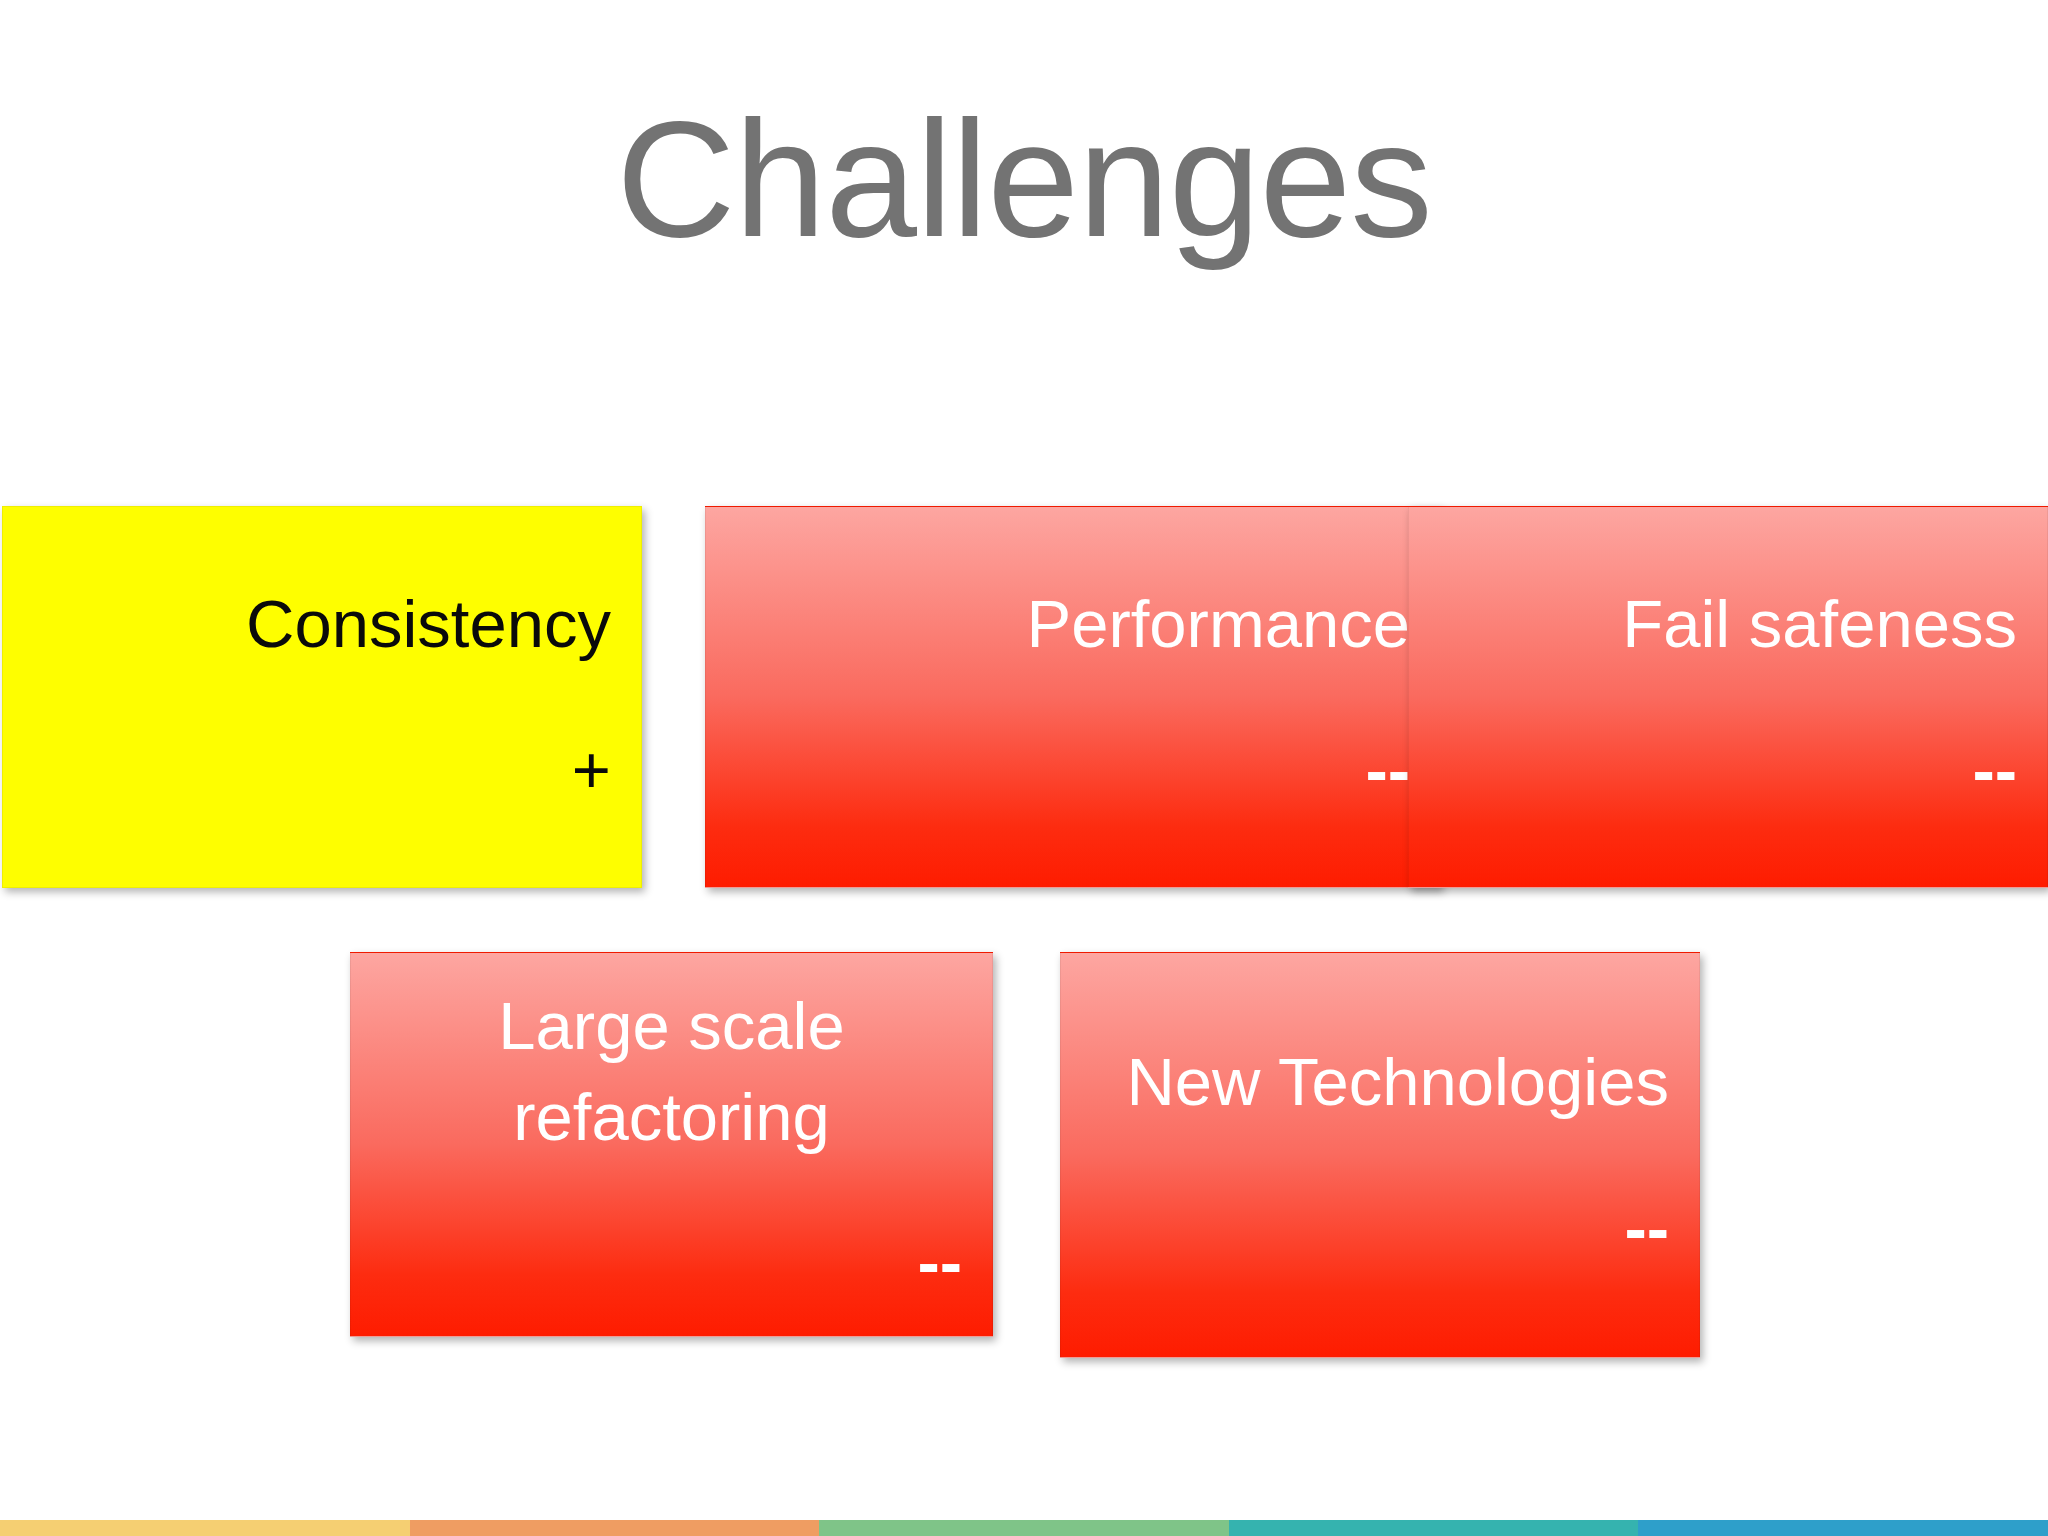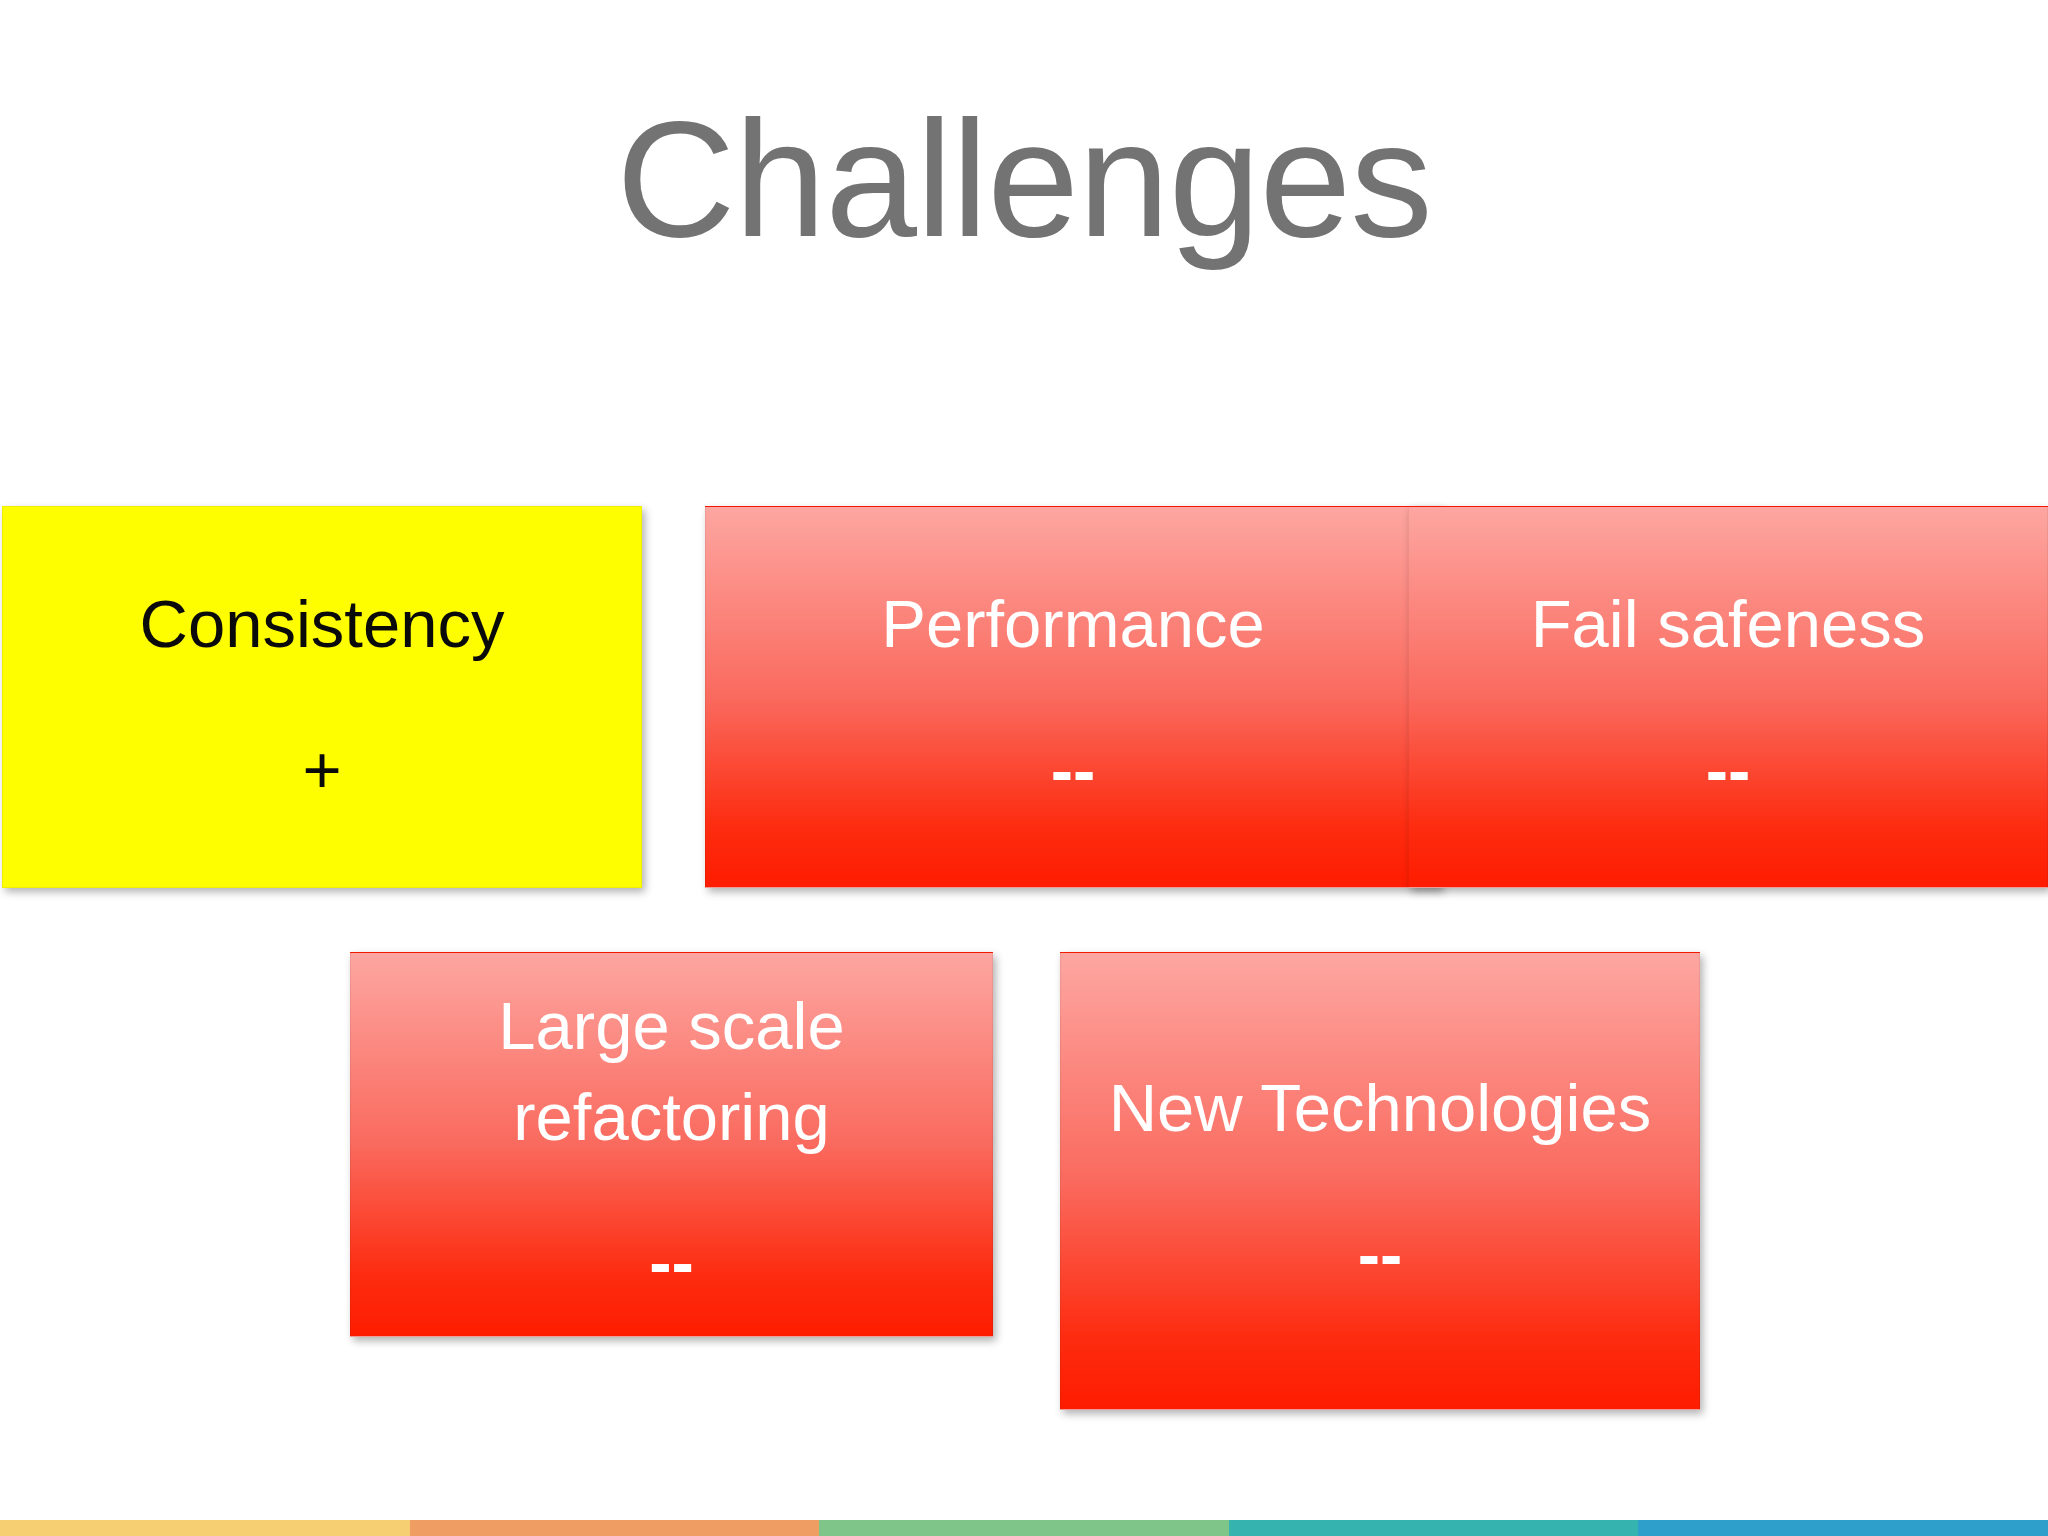--- a/index.html
+++ b/index.html
@@ -18,21 +18,21 @@
     text-align:center;
     font-size:165px;
     line-height:1.15;
     font-weight:400;
     letter-spacing:-1px;
   }
   .tile{
     position:absolute;
     display:flex;
     flex-direction:column;
-    align-items:center;
+    align-items:flex-end;
     justify-content:center;
     gap:55px;
     text-align:center;
     padding:0 30px;
     box-sizing:border-box;
     box-shadow:3px 4px 8px rgba(0,0,0,0.30);
     border:1px solid rgba(0,0,0,0.06);
   }
   .tile .tile-label{
     font-size:67px;
@@ -42,21 +42,21 @@
   .tile .tile-rating{
     font-size:67px;
     line-height:1.35;
     font-weight:400;
   }
   .tile.negative .tile-rating{font-weight:700;}
   .tile-consistency { left:2px;    top:506px; width:640px; height:382px; }
   .tile-performance { left:705px;  top:506px; width:736px; height:382px; }
   .tile-failsafe    { left:1408px; top:506px; width:640px; height:382px; }
   .tile-refactoring { left:350px;  top:952px; width:643px; height:385px; }
-  .tile-newtech     { left:1060px; top:952px; width:640px; height:458px; }
+  .tile-newtech     { left:1060px; top:952px; width:640px; height:406px; }
   .footer-bar{
     position:absolute;
     left:0; right:0; bottom:0;
     height:16px;
     display:flex;
   }
   .footer-bar .seg{flex:1 1 0;}
 </style>
 </head>
 <body>

